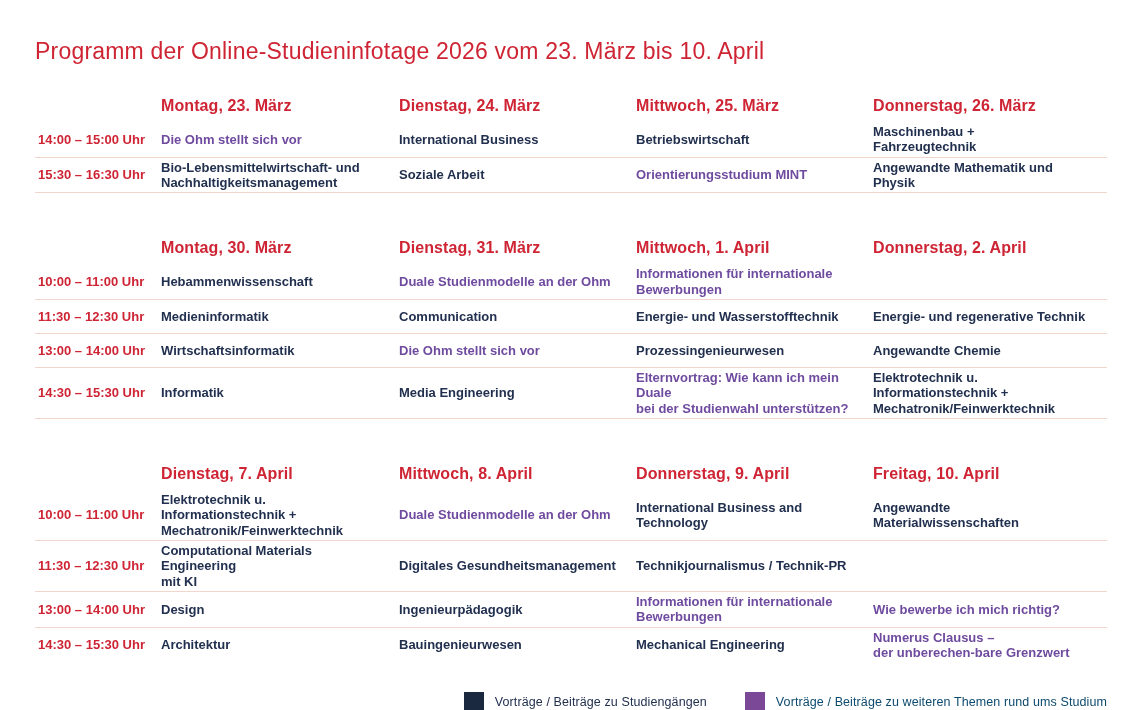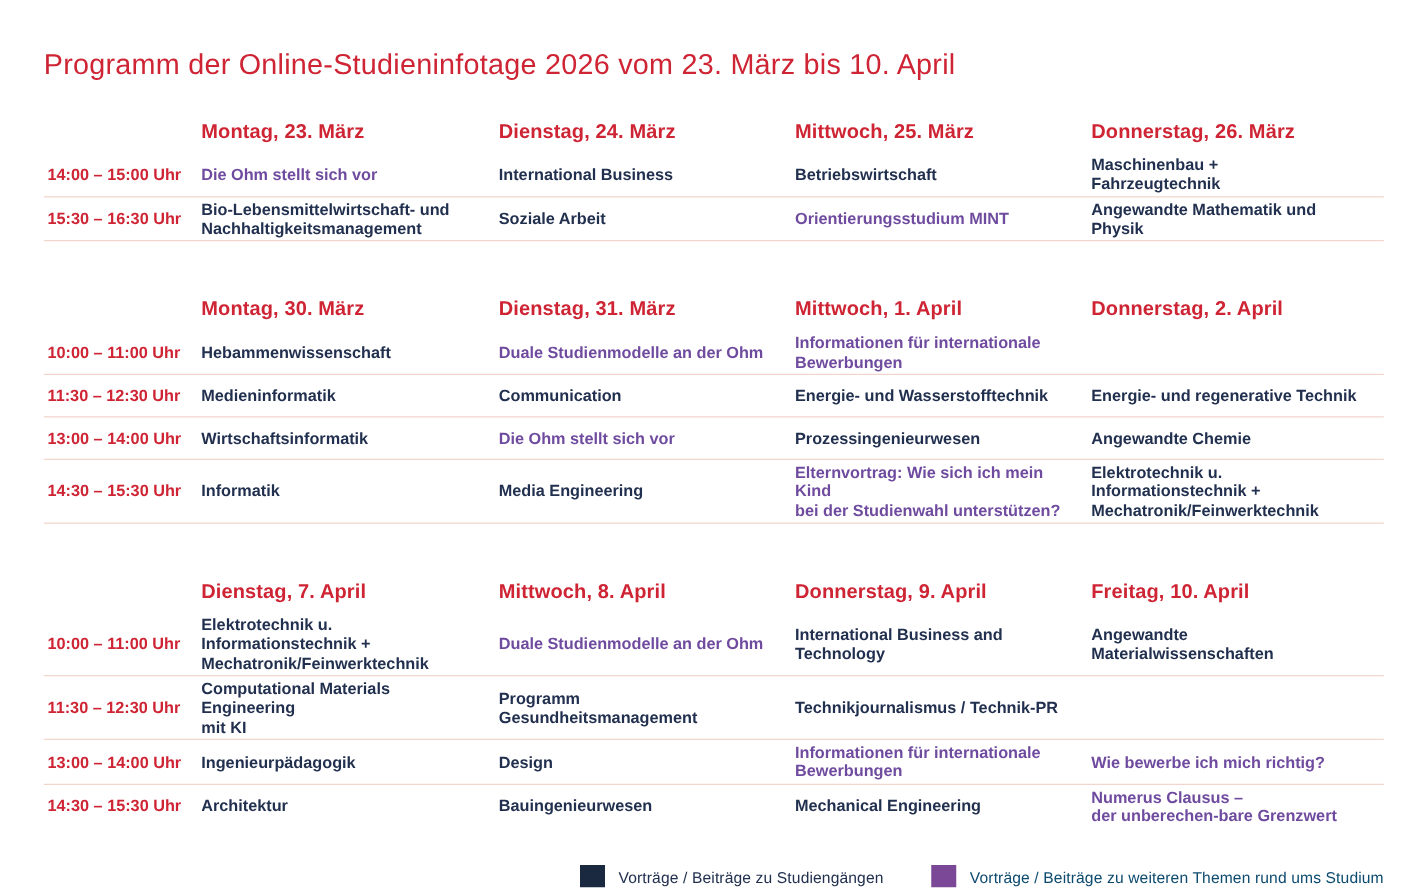--- a/index.html
+++ b/index.html
@@ -137,21 +137,21 @@
           <span class="time-cell">13:00 – 14:00 Uhr</span>
           <span class="event-cell">Wirtschaftsinformatik</span>
           <span class="event-cell topic">Die Ohm stellt sich vor</span>
           <span class="event-cell">Prozessingenieurwesen</span>
           <span class="event-cell">Angewandte Chemie</span>
         </div>
         <div class="row data-row">
           <span class="time-cell">14:30 – 15:30 Uhr</span>
           <span class="event-cell">Informatik</span>
           <span class="event-cell">Media Engineering</span>
-          <span class="event-cell topic">Elternvortrag: Wie sich ich mein Kind
+          <span class="event-cell topic">Elternvortrag: Wie kann ich mein Duale
 bei der Studienwahl unterstützen?</span>
           <span class="event-cell">Elektrotechnik u. Informationstechnik +
 Mechatronik/Feinwerktechnik</span>
         </div>
       </div>
       <div class="block">
         <div class="row header-row">
           <span class="time-cell"></span>
           <span class="day-header">Dienstag, 7. April</span>
           <span class="day-header">Mittwoch, 8. April</span>
@@ -164,27 +164,27 @@
 Mechatronik/Feinwerktechnik</span>
           <span class="event-cell topic">Duale Studienmodelle an der Ohm</span>
           <span class="event-cell">International Business and
 Technology</span>
           <span class="event-cell">Angewandte Materialwissenschaften</span>
         </div>
         <div class="row data-row">
           <span class="time-cell">11:30 – 12:30 Uhr</span>
           <span class="event-cell">Computational Materials Engineering
 mit KI</span>
-          <span class="event-cell">Programm Gesundheitsmanagement</span>
+          <span class="event-cell">Digitales Gesundheitsmanagement</span>
           <span class="event-cell">Technikjournalismus / Technik-PR</span>
         </div>
         <div class="row data-row">
           <span class="time-cell">13:00 – 14:00 Uhr</span>
+          <span class="event-cell">Design</span>
           <span class="event-cell">Ingenieurpädagogik</span>
-          <span class="event-cell">Design</span>
           <span class="event-cell topic">Informationen für internationale
 Bewerbungen</span>
           <span class="event-cell topic">Wie bewerbe ich mich richtig?</span>
         </div>
         <div class="row data-row">
           <span class="time-cell">14:30 – 15:30 Uhr</span>
           <span class="event-cell">Architektur</span>
           <span class="event-cell">Bauingenieurwesen</span>
           <span class="event-cell">Mechanical Engineering</span>
           <span class="event-cell topic">Numerus Clausus –

